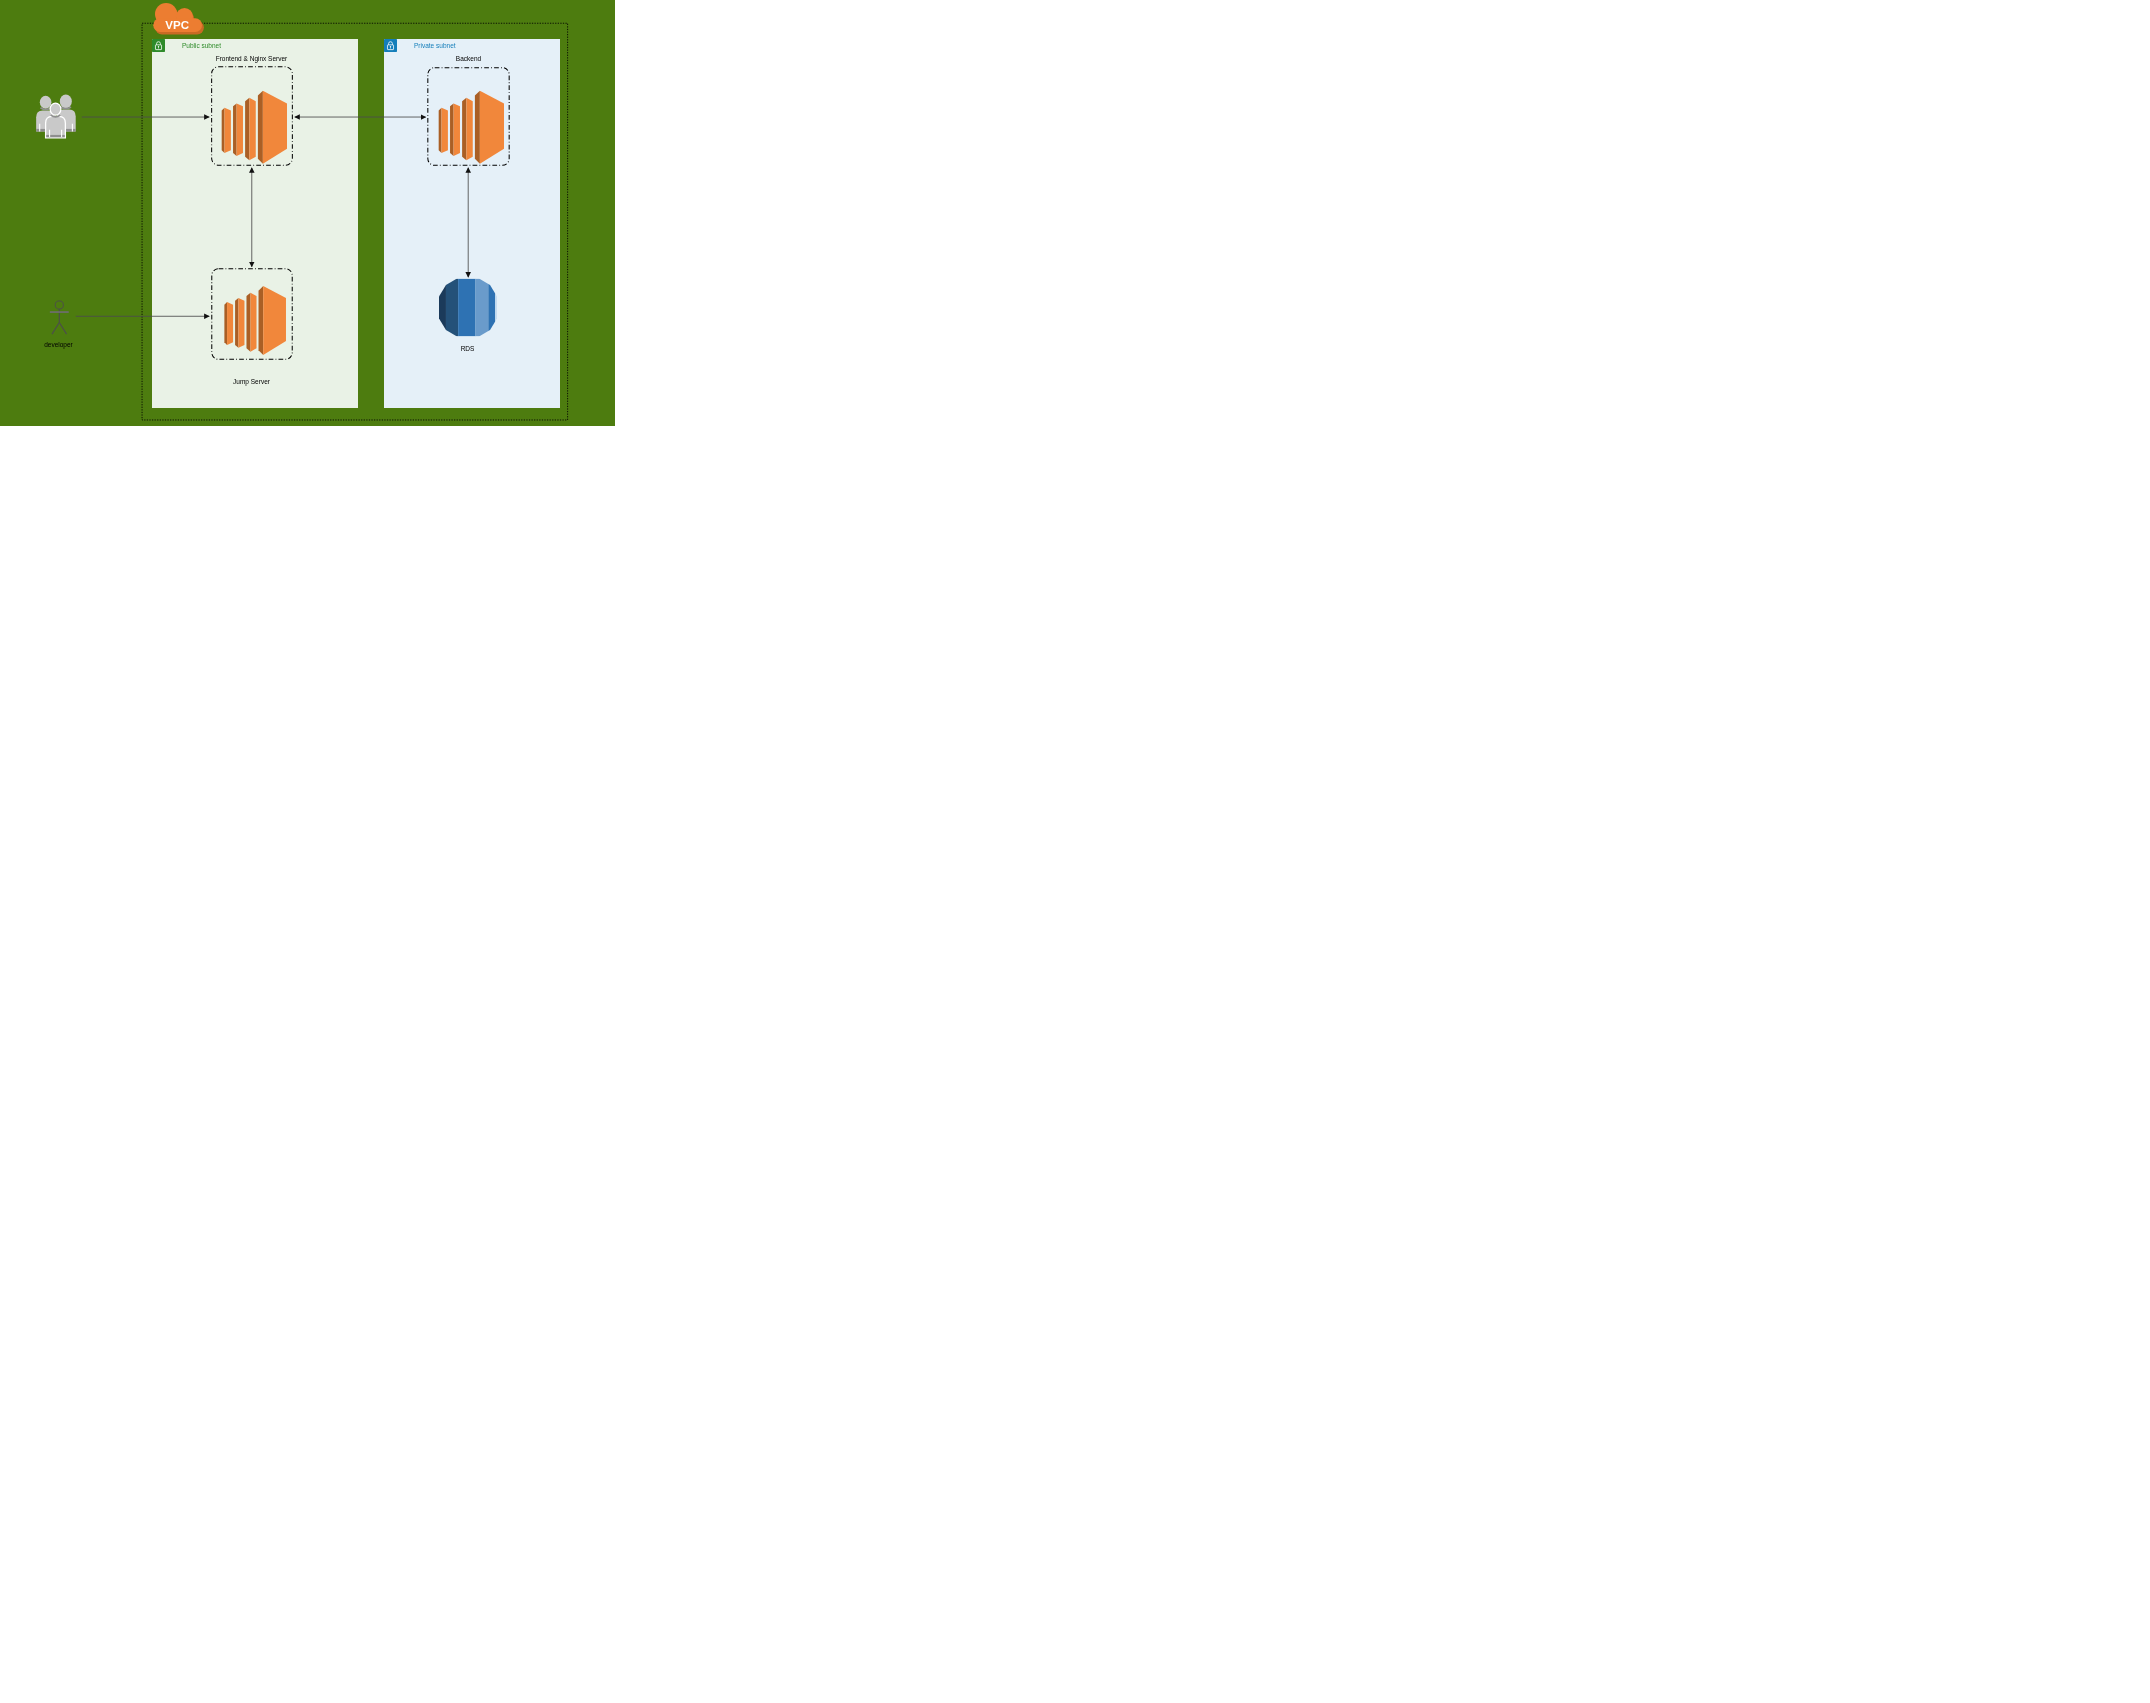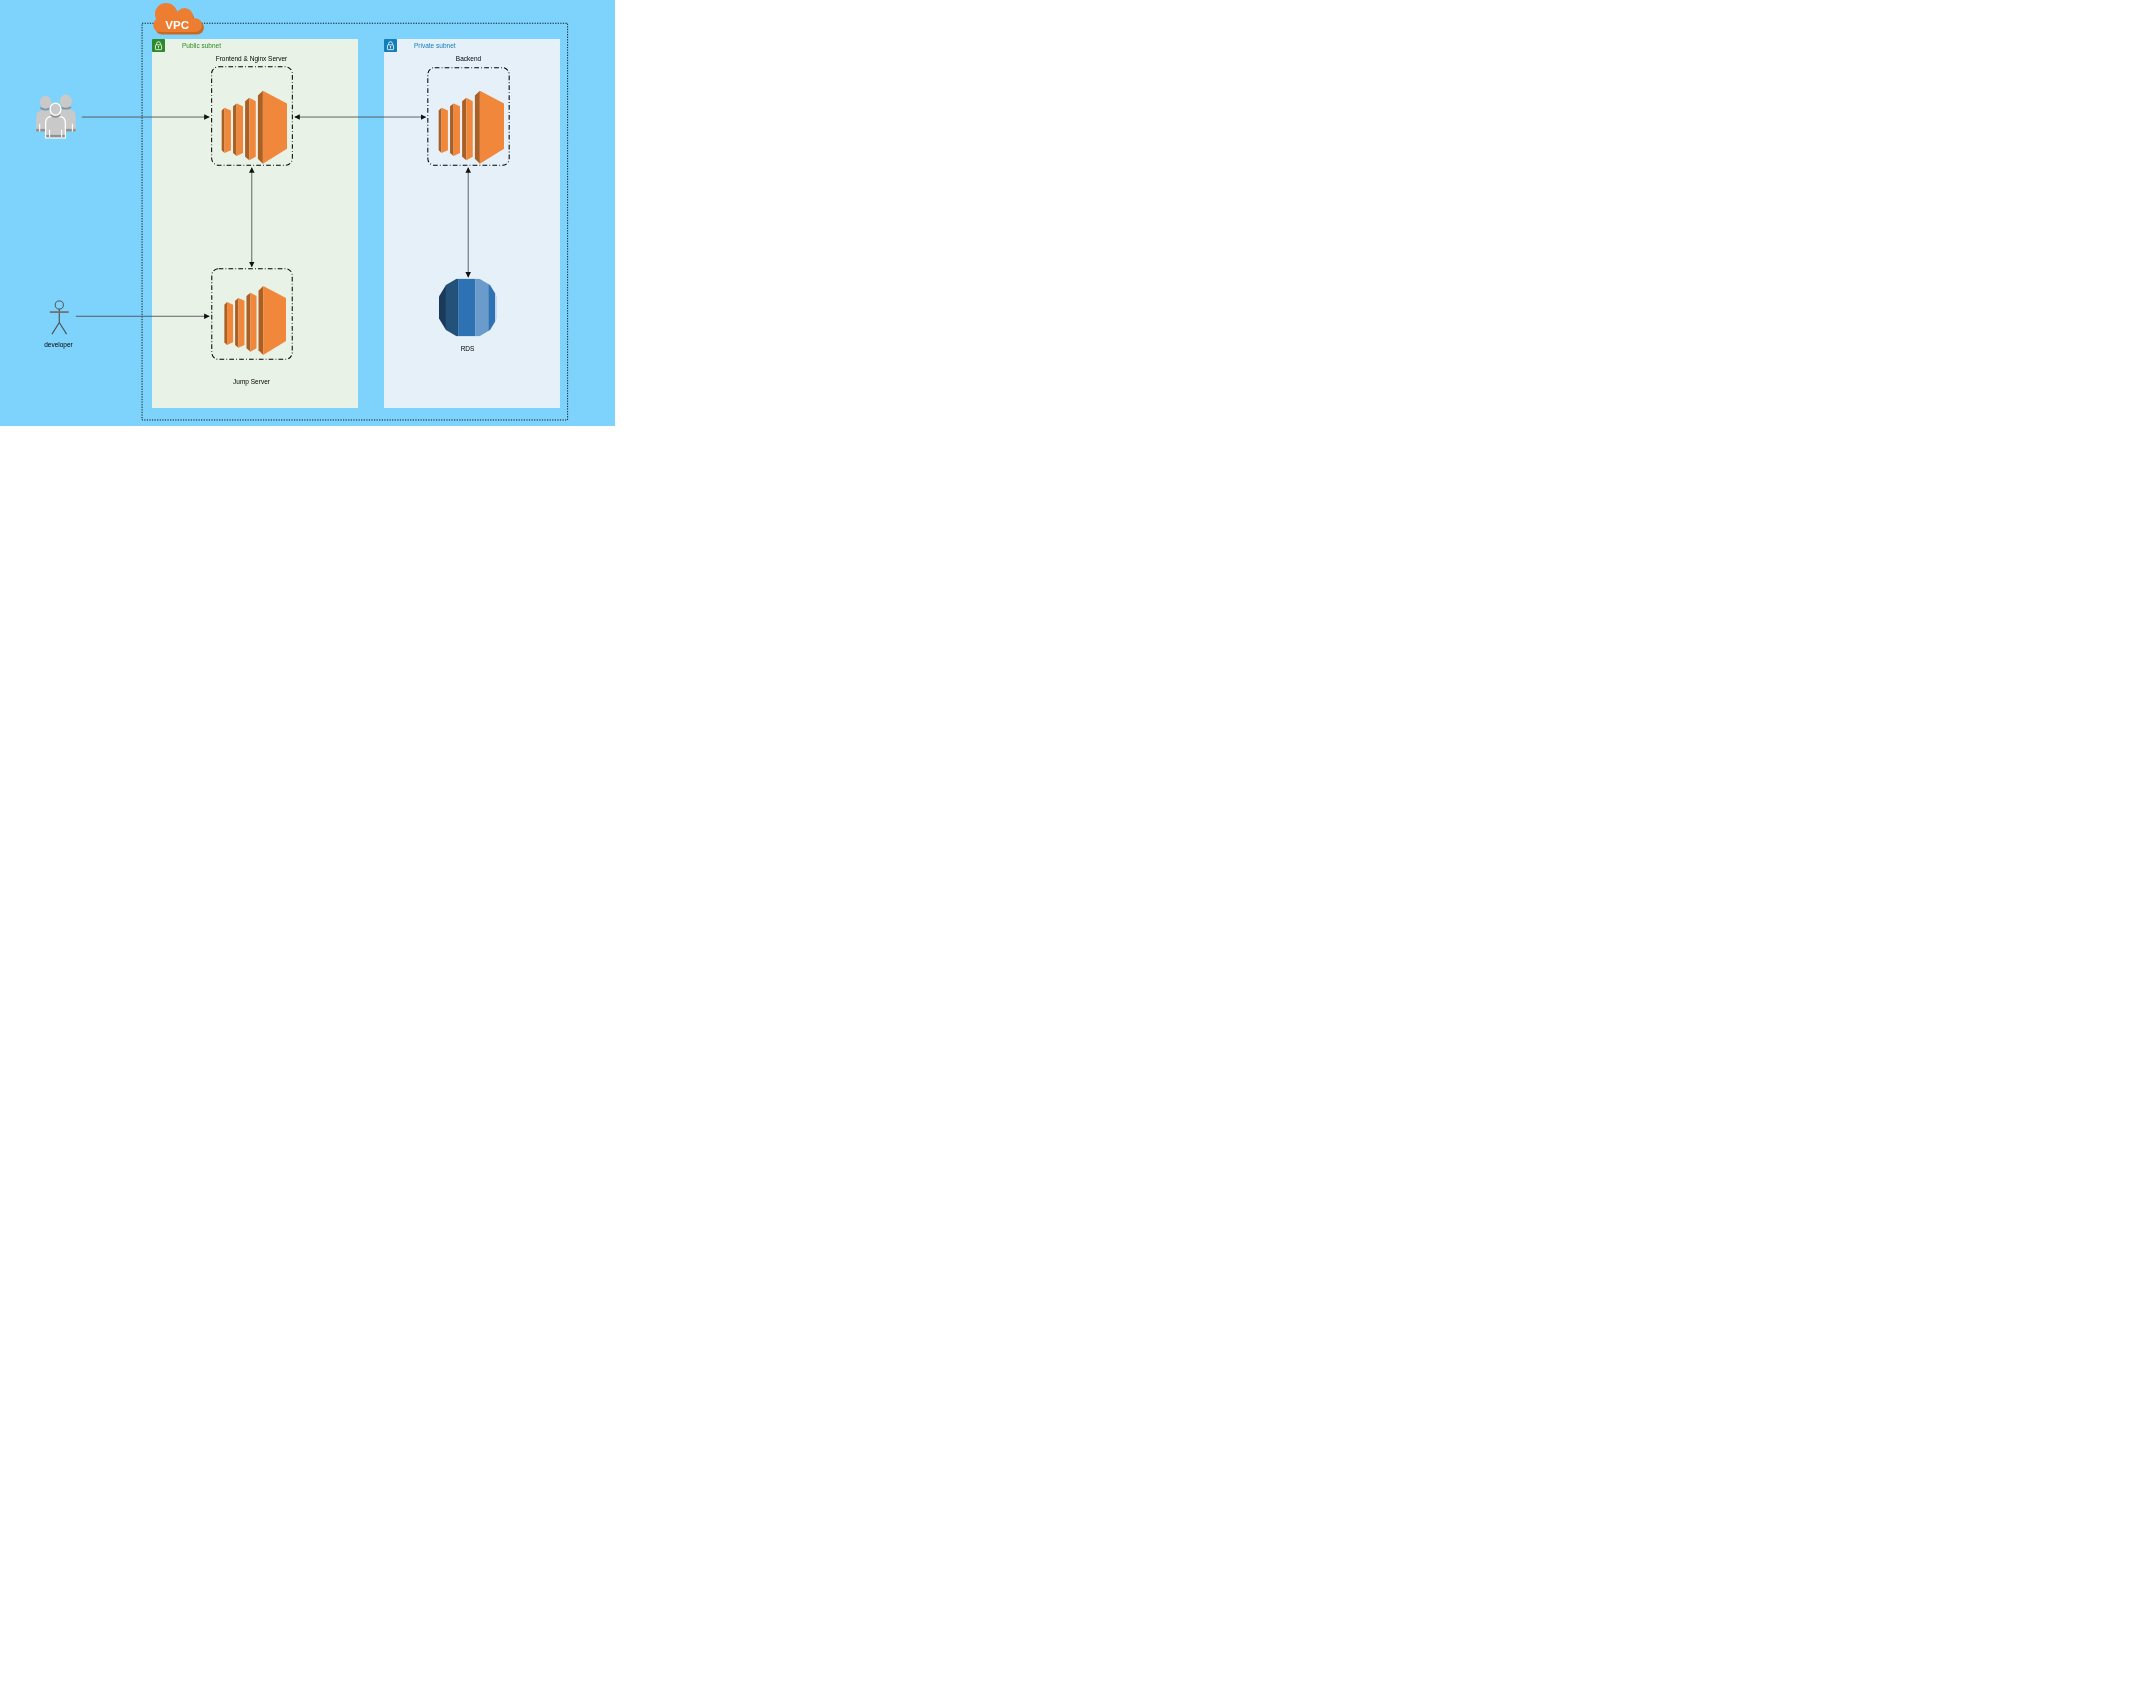--- a/index.html
+++ b/index.html
@@ -1,16 +1,16 @@
 <!DOCTYPE html>
 <html style="font-size:6.9px"><head>
 <meta charset="utf-8">
 <style>
   html,body{margin:0;padding:0;background:#ffffff;font-family:"Liberation Sans",sans-serif;}
-  #canvas{position:relative;width:615px;height:426px;background:#7dd3fc;overflow:hidden;}
+  #canvas{position:relative;width:615px;height:426px;background:#4d7c0f;overflow:hidden;}
   .abs{position:absolute;}
   .subnet{position:absolute;}
   .subnet-label{position:absolute;left:30px;top:2.6px;font-size:6.5px;white-space:nowrap;}
   .public-label{color:#2E8B2A;}
   .private-label{color:#147EBA;}
   .lock-badge{position:absolute;left:0;top:0;}
   .group-box{position:absolute;}
   .node-label{position:absolute;width:129px;text-align:center;font-size:6.5px;color:#000;white-space:nowrap;}
   .overlay{position:absolute;left:0;top:0;z-index:5;pointer-events:none;}
   .zicons{z-index:2;}

